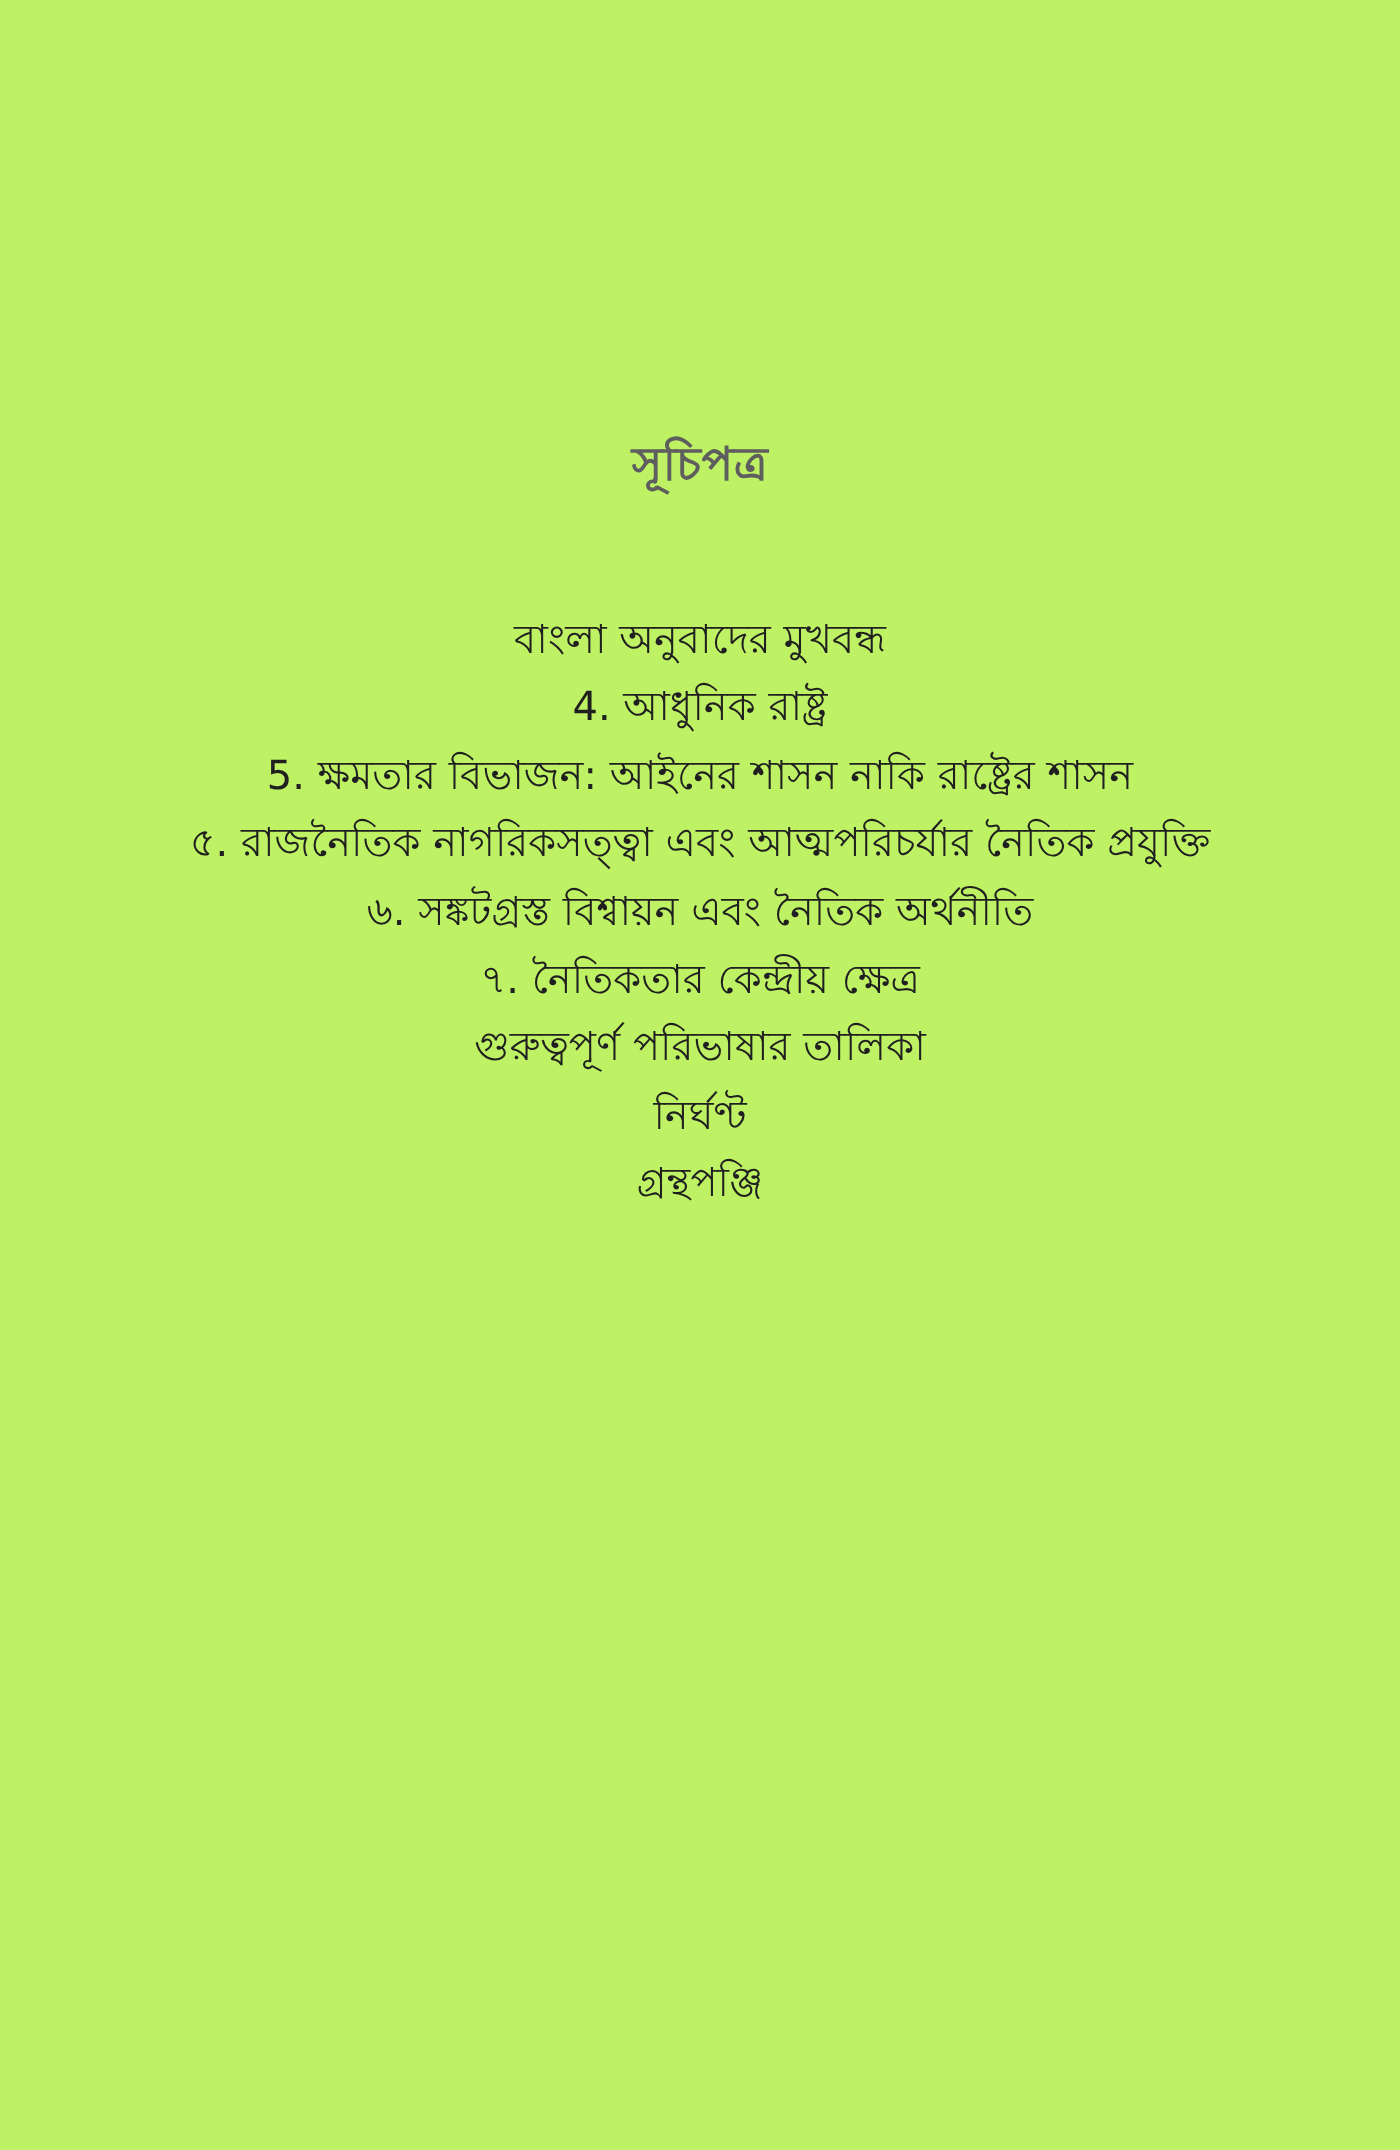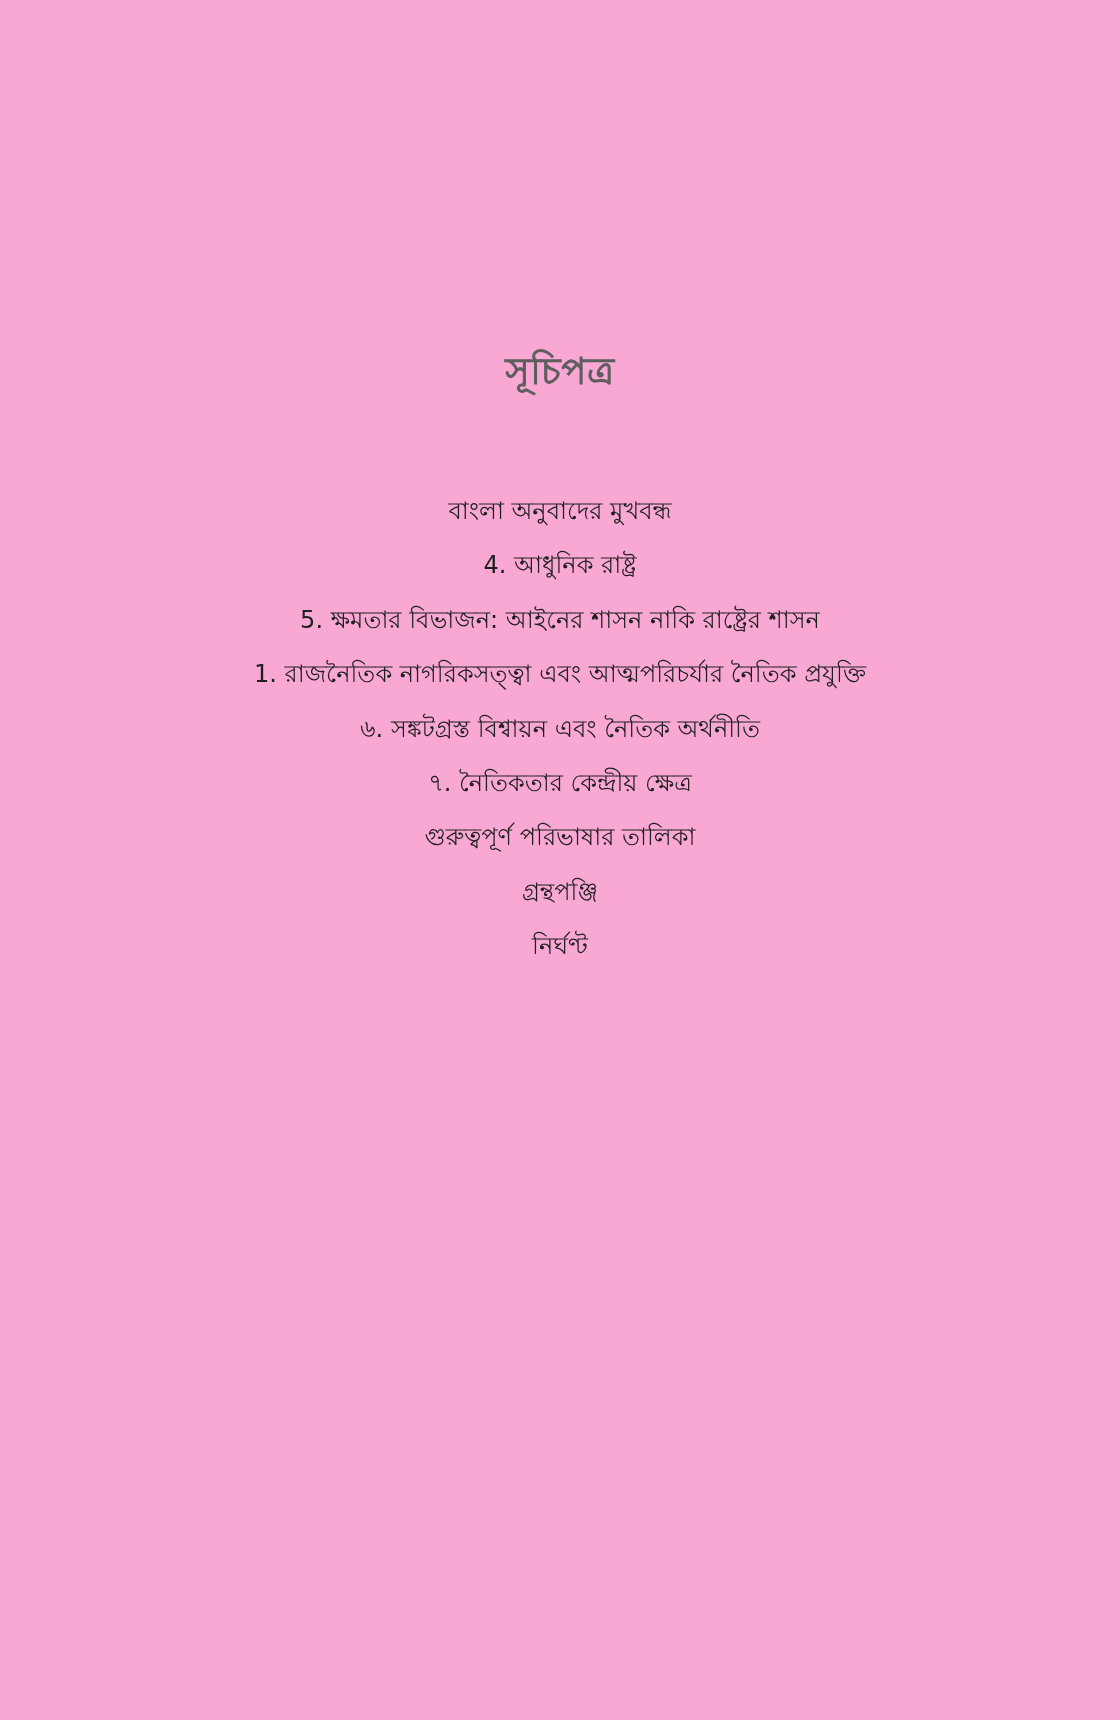--- a/index.html
+++ b/index.html
@@ -13,21 +13,21 @@
       position: relative;
       overflow: hidden;
       font-family: "DejaVu Sans", "Liberation Sans", sans-serif;
     }
     .page {
       position: absolute;
       left: 0;
       top: 0;
       width: 1120px;
       height: 1720px;
-      background: #f9a8d4;
+      background: #bef264;
     }
     .title {
       position: absolute;
       top: 322px;
       left: 0;
       width: 100%;
       text-align: center;
       font-size: 37px;
       font-weight: bold;
       color: #5e5e5e;
@@ -40,35 +40,35 @@
       left: 0;
       width: 100%;
       margin: 0;
       padding: 0;
       list-style: none;
     }
     .toc-item {
       height: 54.4px;
       line-height: 54.4px;
       text-align: center;
-      font-size: 24px;
+      font-size: 32px;
       color: #1f1f1f;
       white-space: nowrap;
     }
   </style>
 </head>
 <body>
 
 <div class="page">
   <h1 class="title">সূচিপত্র</h1>
 
   <ul class="toc">
     <li class="toc-item">বাংলা অনুবাদের মুখবন্ধ</li>
     <li class="toc-item">4. আধুনিক রাষ্ট্র</li>
     <li class="toc-item">5. ক্ষমতার বিভাজন: আইনের শাসন নাকি রাষ্ট্রের শাসন</li>
-    <li class="toc-item">1. রাজনৈতিক নাগরিকসত্ত্বা এবং আত্মপরিচর্যার নৈতিক প্রযুক্তি</li>
+    <li class="toc-item">৫. রাজনৈতিক নাগরিকসত্ত্বা এবং আত্মপরিচর্যার নৈতিক প্রযুক্তি</li>
     <li class="toc-item">৬. সঙ্কটগ্রস্ত বিশ্বায়ন এবং নৈতিক অর্থনীতি</li>
     <li class="toc-item">৭. নৈতিকতার কেন্দ্রীয় ক্ষেত্র</li>
     <li class="toc-item">গুরুত্বপূর্ণ পরিভাষার তালিকা</li>
+    <li class="toc-item">নির্ঘণ্ট</li>
     <li class="toc-item">গ্রন্থপঞ্জি</li>
-    <li class="toc-item">নির্ঘণ্ট</li>
   </ul>
 </div>
 
 </body></html>

